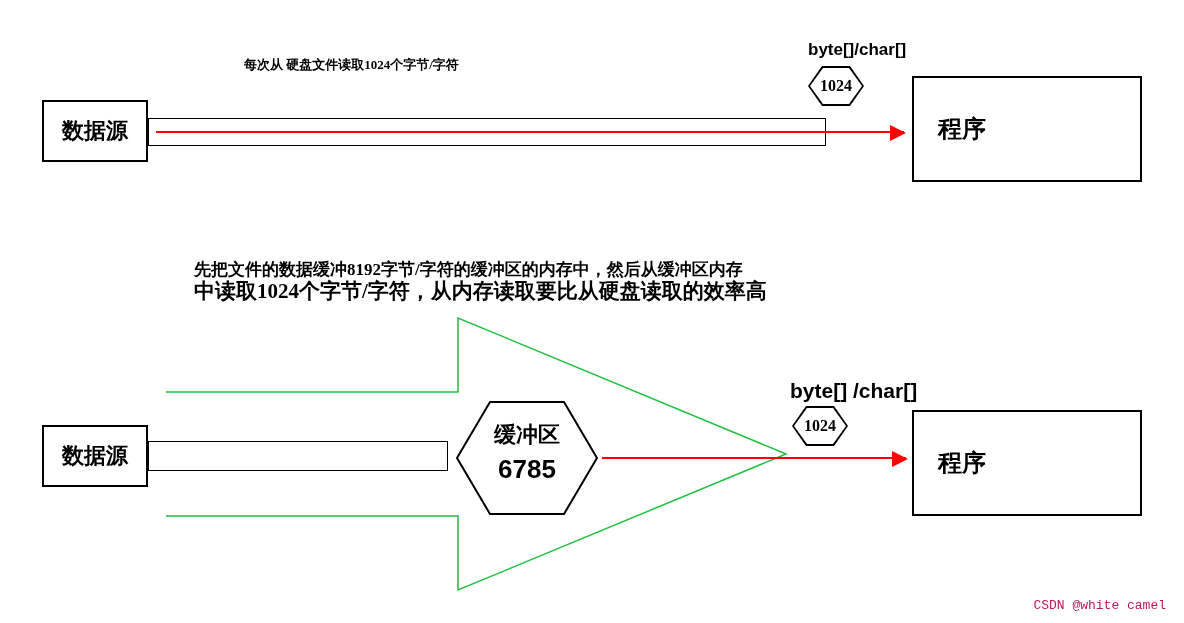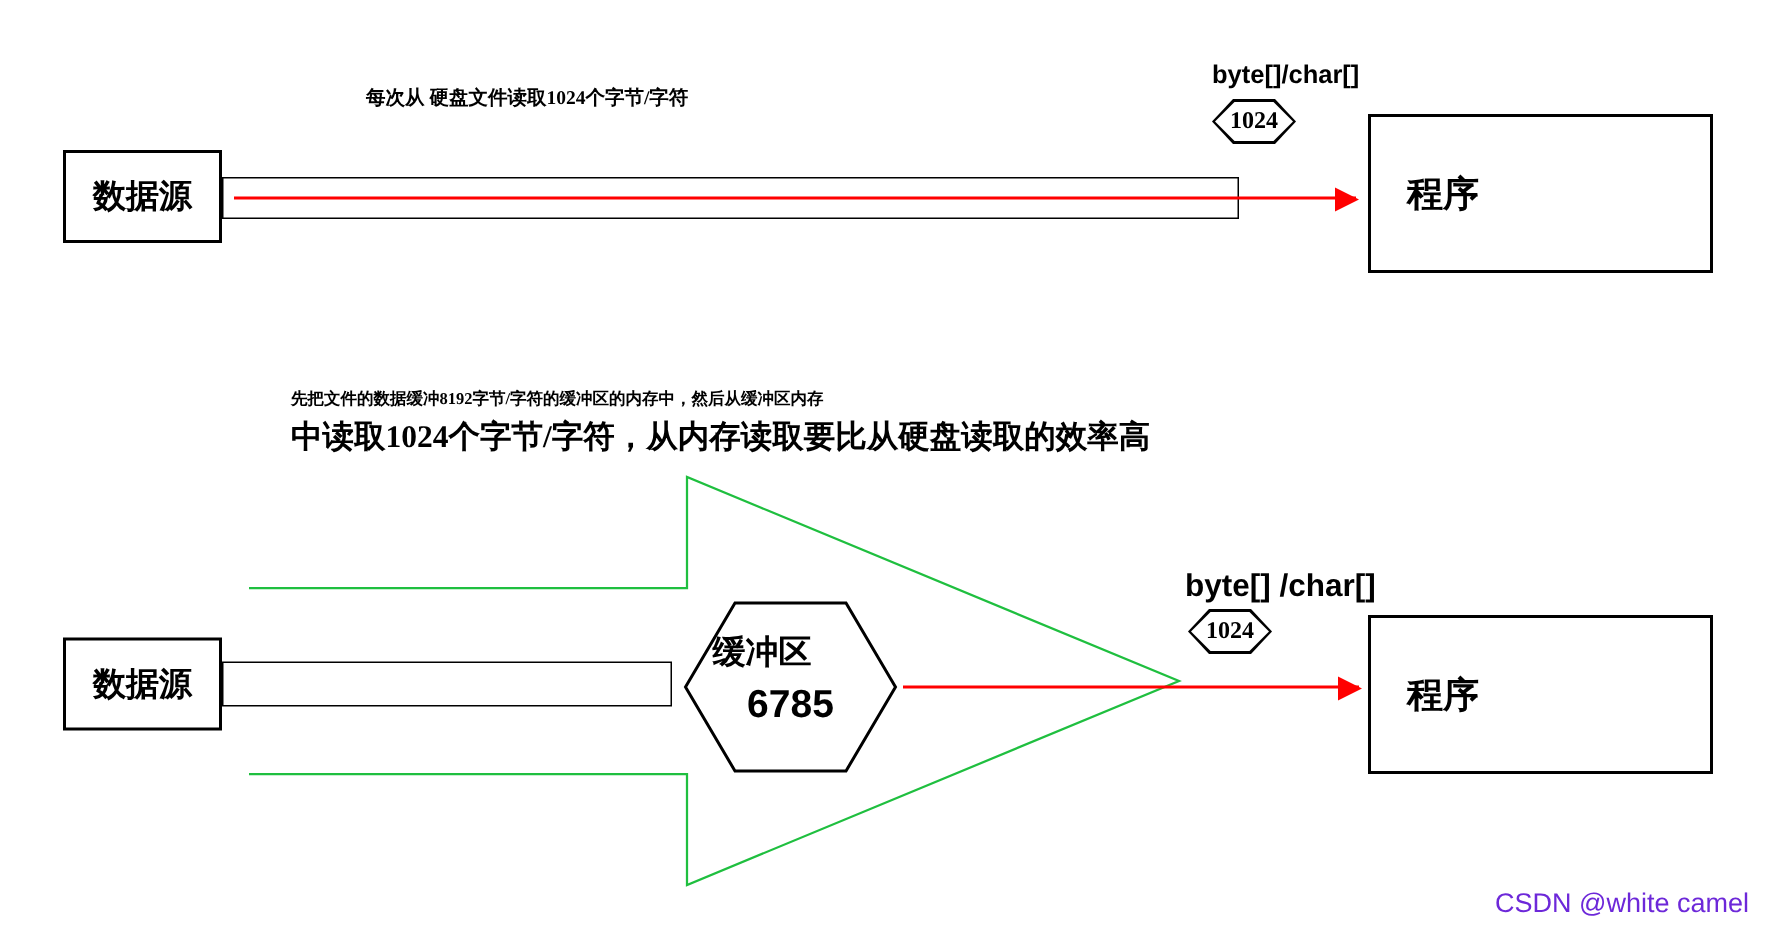--- a/index.html
+++ b/index.html
@@ -23,21 +23,21 @@
     font-weight: bold;
   }
   .caption {
     position: absolute;
     font-weight: bold;
     white-space: nowrap;
   }
   .hex-outline {
     position: absolute;
     width: 56px;
-    height: 30px;
+    height: 40px;
     clip-path: polygon(25% 0%, 75% 0%, 100% 50%, 75% 100%, 25% 100%, 0% 50%);
     background: #000;
   }
   .hex-outline span {
     position: absolute;
     inset: 2px;
     clip-path: polygon(25% 0%, 75% 0%, 100% 50%, 75% 100%, 25% 100%, 0% 50%);
     background: #fff;
     display: flex;
     align-items: center;
@@ -53,23 +53,23 @@
     content: "";
     position: absolute;
     right: -2px;
     top: -8px;
     border-left: 16px solid red;
     border-top: 8px solid transparent;
     border-bottom: 8px solid transparent;
   }
   .watermark {
     position: absolute;
-    color: #6d28d9;
-    font-family: Liberation Sans, sans-serif;
-    font-size: 18px;
+    color: #be185d;
+    font-family: Liberation Mono, monospace;
+    font-size: 13px;
   }
 </style>
 </head>
 <body>
 
 <div class="caption" style="left:244px; top:56px; font-size:13px;">每次从 硬盘文件读取1024个字节/字符</div>
 
 <div class="caption" style="left:808px; top:40px; font-size:17px; font-family:Arial,sans-serif;">byte[]/char[]</div>
 
 <div class="box" style="left:42px; top:100px; width:106px; height:62px; font-size:22px;">数据源</div>
@@ -77,39 +77,39 @@
 <div class="box" style="left:912px; top:76px; width:230px; height:106px; font-size:24px; justify-content:flex-start; padding-left:24px;">程序</div>
 
 <div class="box" style="left:148px; top:118px; width:678px; height:28px; border-width:1.5px;"></div>
 
 <div class="hex-outline" style="left:808px; top:66px;">
   <span>1024</span>
 </div>
 
 <div class="arrow-red" style="left:156px; top:131px; width:748px;"></div>
 
-<div class="caption" style="left:194px; top:258px; font-size:11px;">先把文件的数据缓冲8192字节/字符的缓冲区的内存中，然后从缓冲区内存</div>
+<div class="caption" style="left:194px; top:258px; font-size:17px;">先把文件的数据缓冲8192字节/字符的缓冲区的内存中，然后从缓冲区内存</div>
 <div class="caption" style="left:194px; top:277px; font-size:21px;">中读取1024个字节/字符，从内存读取要比从硬盘读取的效率高</div>
 
 <div class="caption" style="left:790px; top:379px; font-size:21px; font-family:Arial,sans-serif;">byte[] /char[]</div>
 
 <svg style="position:absolute; left:160px; top:310px;" width="638" height="288">
   <polyline points="6,82 298,82 298,8 626,144 298,280 298,206 6,206" fill="none" stroke="#1fbf3f" stroke-width="1.5"></polyline>
 </svg>
 
 <div class="box" style="left:42px; top:425px; width:106px; height:62px; font-size:22px;">数据源</div>
 
 <div class="box" style="left:912px; top:410px; width:230px; height:106px; font-size:24px; justify-content:flex-start; padding-left:24px;">程序</div>
 
 <div class="box" style="left:148px; top:441px; width:300px; height:30px; border-width:1.5px;"></div>
 
 <svg style="position:absolute; left:453px; top:398px;" width="148" height="120">
   <polygon points="37,4 111,4 144,60 111,116 37,116 4,60" fill="#fff" stroke="#000" stroke-width="2"></polygon>
 </svg>
-<div style="position:absolute; left:434px; top:420px; width:148px; text-align:center; font-size:22px; font-weight:bold;">缓冲区</div>
+<div style="position:absolute; left:453px; top:420px; width:148px; text-align:center; font-size:22px; font-weight:bold;">缓冲区</div>
 <div style="position:absolute; left:453px; top:454px; width:148px; text-align:center; font-size:26px; font-weight:bold; font-family:Arial,sans-serif;">6785</div>
 
 <div class="hex-outline" style="left:792px; top:406px;">
   <span>1024</span>
 </div>
 
 <div class="arrow-red" style="left:602px; top:457px; width:304px;"></div>
 
 <div class="watermark" style="right:18px; bottom:10px;">CSDN @white camel</div>
 

